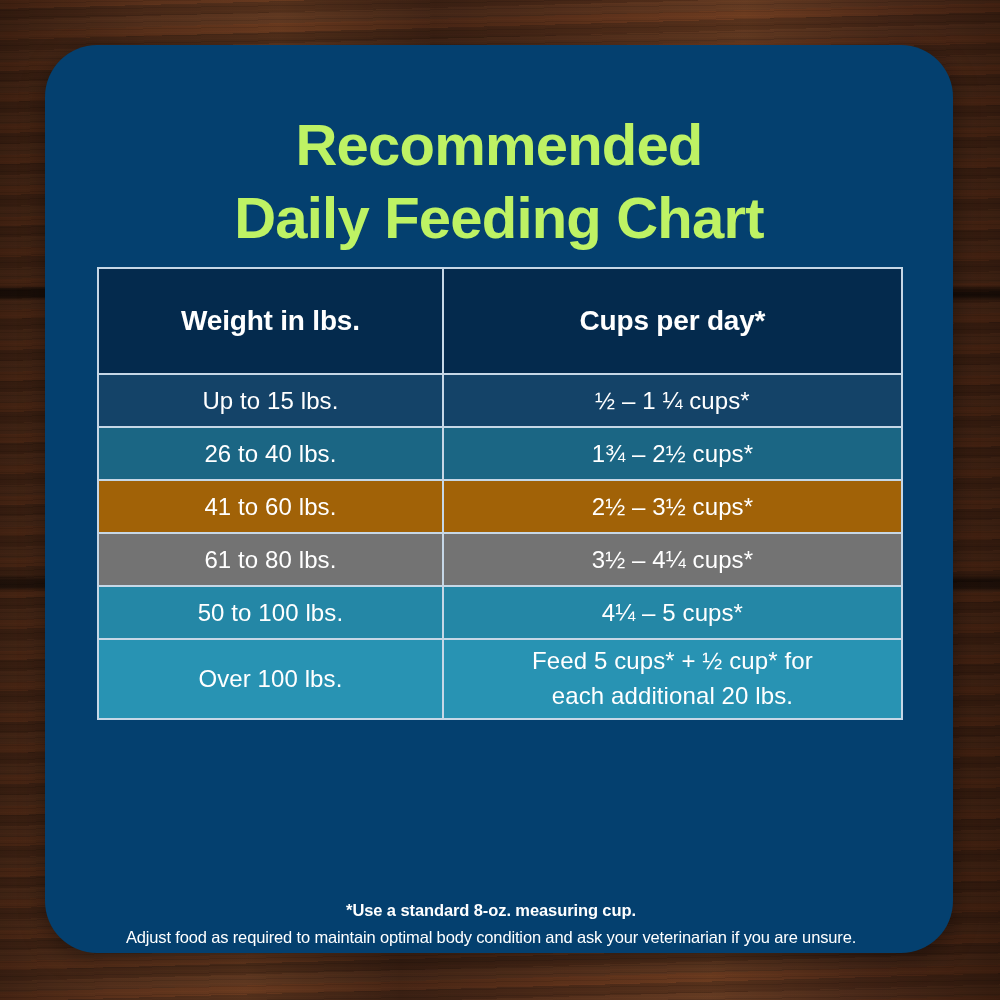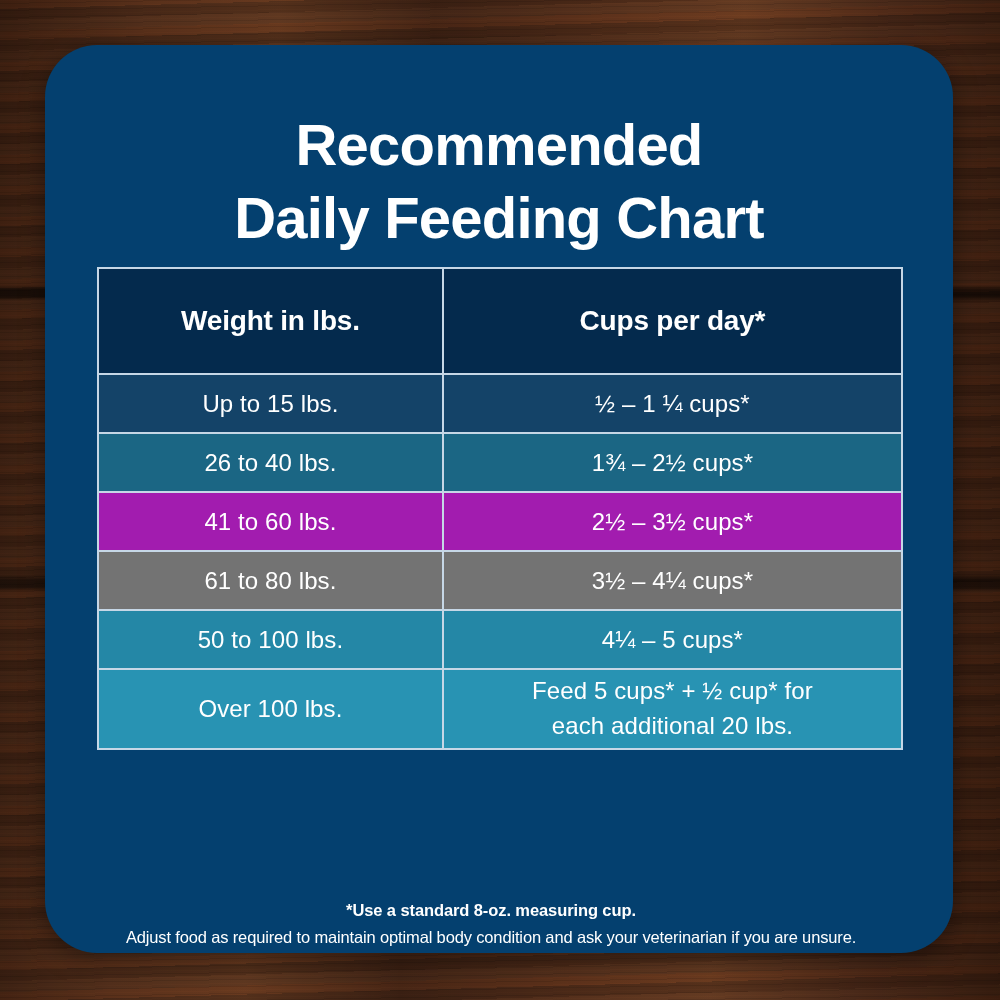--- a/index.html
+++ b/index.html
@@ -69,21 +69,21 @@
     height: 908px;
     background: #04406f;
     border-radius: 52px;
     box-shadow: 0 6px 26px rgba(0,0,0,0.45);
     overflow: hidden;
   }
 
   
   #card-title {
     text-align: center;
-    color: #ffffff;
+    color: #bef264;
     font-weight: 800;
     font-size: 58px;
     line-height: 1.26;
     letter-spacing: -0.8px;
     padding: 63px 40px 0 40px;
     font-family: "Liberation Sans", sans-serif;
   }
   #card-title .title-line { display: block; white-space: nowrap; }
 
   
@@ -121,31 +121,31 @@
   #table-header-row th {
     background: #042a4d;
     height: 106px;
     font-size: 28px;
     font-weight: 800;
     letter-spacing: -0.2px;
   }
 
   
   tr.data-row td {
-    height: 59px;
+    height: 53px;
     font-size: 24px;
     font-weight: 400;
     letter-spacing: 0.1px;
   }
   tr.data-row.row-tall td { height: 78px; line-height: 1.45; }
 
   tr.row-1 td { background: #144368; }
   tr.row-2 td { background: #18587a; }
   tr.row-3 td { background: #1b6684; }
-  tr.row-4 td { background: #a21caf; }
+  tr.row-4 td { background: #a16207; }
   tr.row-5 td { background: #737373; }
   tr.row-6 td { background: #2487a6; }
   tr.row-7 td { background: #2893b3; }
 
   td.cups-multiline { padding: 1px 12px; }
   td.cups-multiline .cups-line { display: block; }
 
   
   #footnotes {
     position: absolute;

